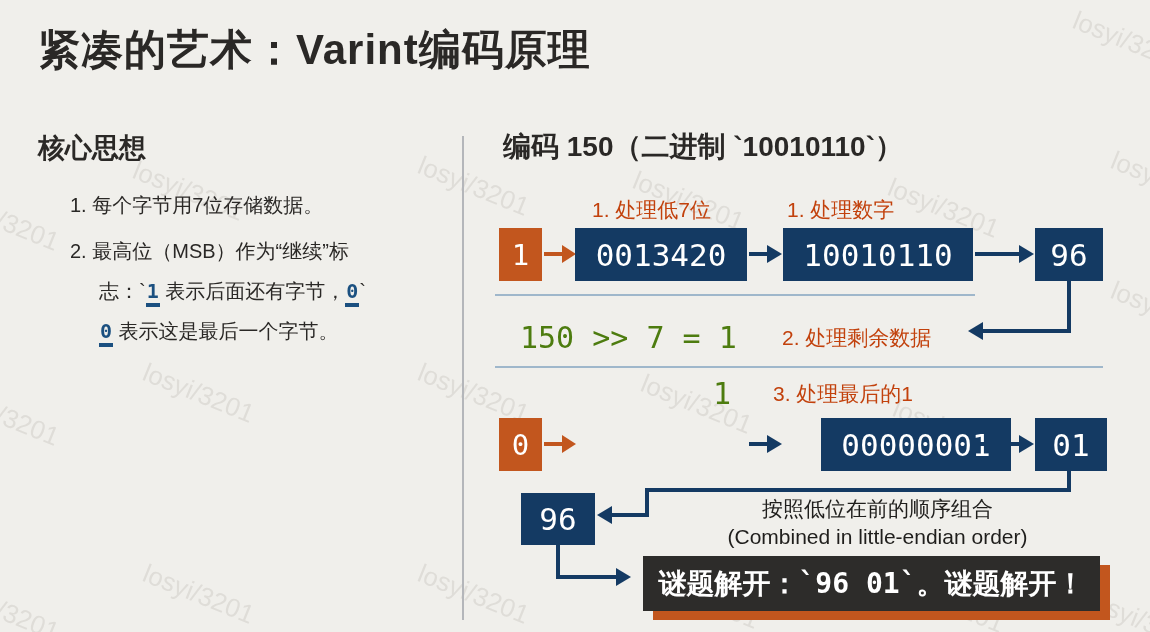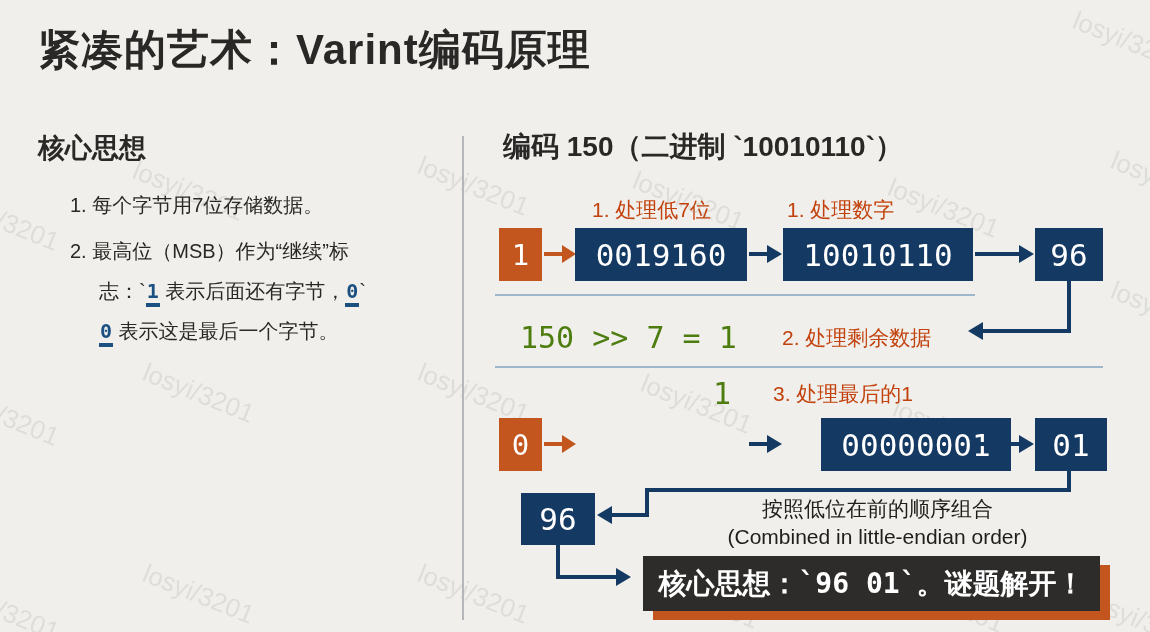--- a/index.html
+++ b/index.html
@@ -86,21 +86,21 @@
   <div class="abs divider"></div>
 
   <div class="abs rhead">编码 150（二进制 `10010110`）</div>
 
   <div class="abs dlabel" style="left:592px;top:196px">1. 处理低7位</div>
   <div class="abs dlabel" style="left:787px;top:196px">1. 处理数字</div>
 
   <div class="abs nbox obox" style="left:499px;top:228px;width:43px;height:53px">1</div>
   <div class="abs ohline" style="left:544px;top:252px;width:20px"></div>
   <div class="abs oah-r" style="left:562px;top:245px"></div>
-  <div class="abs nbox" style="left:575px;top:228px;width:172px;height:53px">0019160</div>
+  <div class="abs nbox" style="left:575px;top:228px;width:172px;height:53px">0013420</div>
   <div class="abs hline" style="left:749px;top:252px;width:20px"></div>
   <div class="abs ah-r" style="left:767px;top:245px"></div>
   <div class="abs nbox" style="left:783px;top:228px;width:190px;height:53px">10010110</div>
   <div class="abs hline" style="left:975px;top:252px;width:46px"></div>
   <div class="abs ah-r" style="left:1019px;top:245px"></div>
   <div class="abs nbox" style="left:1035px;top:228px;width:68px;height:53px">96</div>
 
   <div class="abs sep" style="left:495px;top:294px;width:480px"></div>
 
   <div class="abs mono formula" style="left:520px;top:320px">150 &gt;&gt; 7 = 1</div>
@@ -134,18 +134,18 @@
   <div class="abs caption">
     <div>按照低位在前的顺序组合</div>
     <div>(Combined in little-endian order)</div>
   </div>
 
   <div class="abs vline" style="left:556px;top:545px;height:34px"></div>
   <div class="abs hline" style="left:556px;top:575px;width:62px"></div>
   <div class="abs ah-r" style="left:616px;top:568px"></div>
 
   <div class="abs finalbox">
-      <span>核心思想：</span>
+      <span>谜题解开：</span>
       <span class="mono">`96 01`</span>
       <span>。谜题解开！</span>
     </div>
 
 </div>
 
 </body></html>

